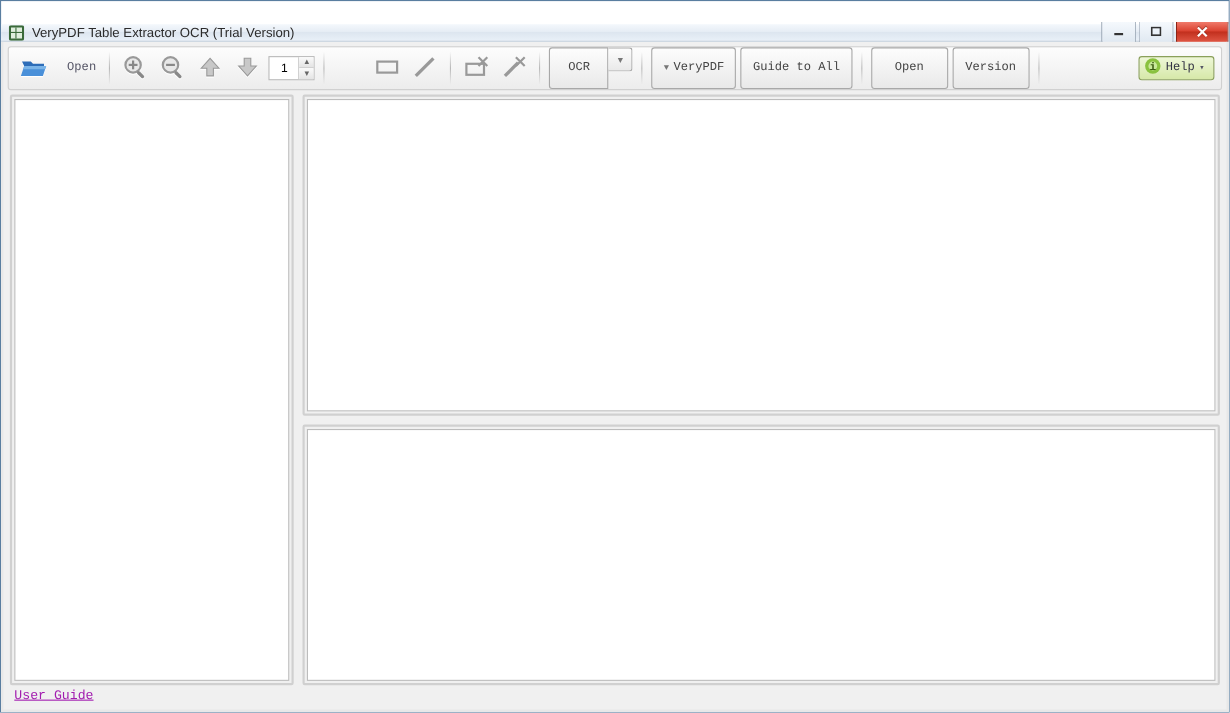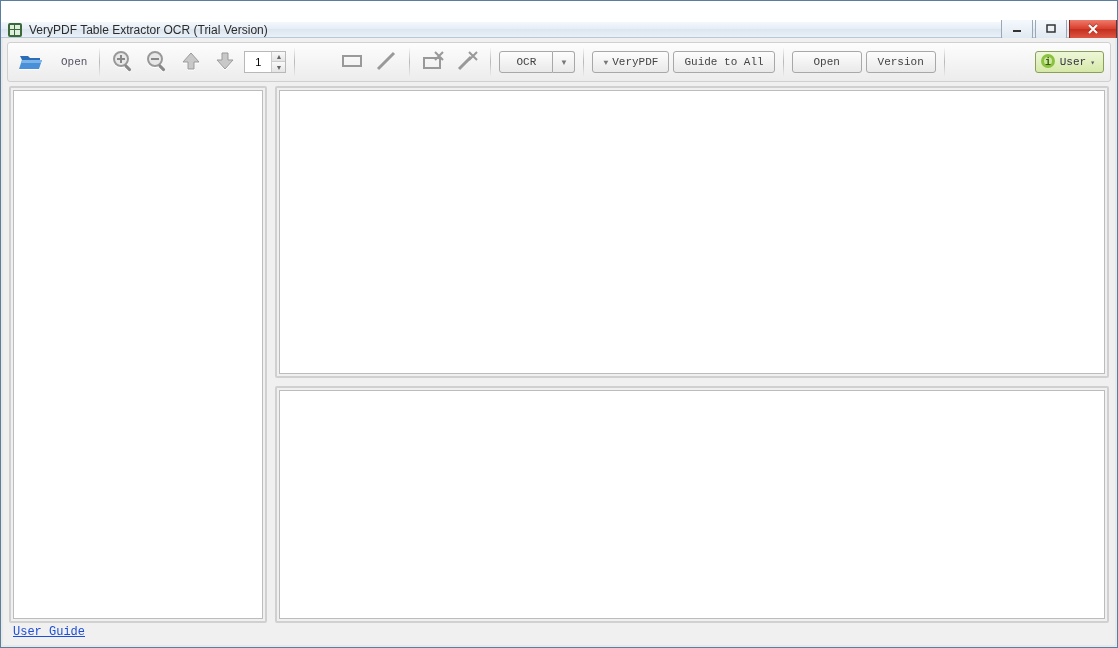--- a/index.html
+++ b/index.html
@@ -99,21 +99,21 @@
   }
   .spin input {
     width:26px;border:none;text-align:center;font-size:11px;outline:none;padding:0;
     background:transparent;height:20px;
   }
   .spin .arrows { width:14px;display:flex;flex-direction:column;border-left:1px solid #ccc;}
   .spin .arrows div{height:10px;display:flex;align-items:center;justify-content:center;font-size:7px;color:#666;background:linear-gradient(#fafafa,#e4e4e4);}
   .spin .arrows div:first-child{border-bottom:1px solid #ccc;}
 
   .btn {
-    height:22px;
+    height:38px;
     border:1px solid #a8a8a8;
     border-radius:3px;
     background:linear-gradient(to bottom,#fdfdfd,#e9e9e9);
     font-family:"Courier New",monospace;
     font-size:11px;
     color:#444;
     padding:0 10px;
     display:flex;align-items:center;justify-content:center;
     gap:4px;
     min-width:0;
@@ -156,21 +156,21 @@
   }
   .right-panel .inner{width:100%;height:100%;background:#fff;border:1px solid #bcbcbc;}
   .rp-top { flex: 0 0 292px; }
   .rp-bot { flex:1; }
 
   .footer {
     height:20px;
     padding:0 10px 4px 10px;
   }
   .footer a {
-    font-family:"Courier New",monospace;font-size:12px;color:#1d4ed8;text-decoration:underline;
+    font-family:"Courier New",monospace;font-size:12px;color:#a21caf;text-decoration:underline;
   }
 </style>
 </head>
 <body>
 
 <div class="window">
   <div class="titlebar">
     <span class="app-icon">
       <svg width="14" height="14" viewBox="0 0 14 14">
         <rect x="0" y="0" width="14" height="14" rx="2" fill="#3a6a3a"></rect>
@@ -328,21 +328,21 @@
       <div class="tb-sep"></div>
 
       <div class="help-btn">
         <span>
           <svg width="16" height="16">
               <circle cx="8" cy="8" r="7" fill="#8ac23f"></circle>
               <circle cx="8" cy="8" r="4" fill="#c9e89a"></circle>
               <text x="8" y="12" text-anchor="middle" font-size="10" fill="#3a5a12" font-weight="bold">i</text>
             </svg>
         </span>
-        <span>User</span>
+        <span>Help</span>
         <span class="tri">▾</span>
       </div>
     </div>
 
     <div class="workspace">
       <div class="left-panel">
         <div class="inner"></div>
       </div>
       <div class="right-col">
         <div class="right-panel rp-top">

